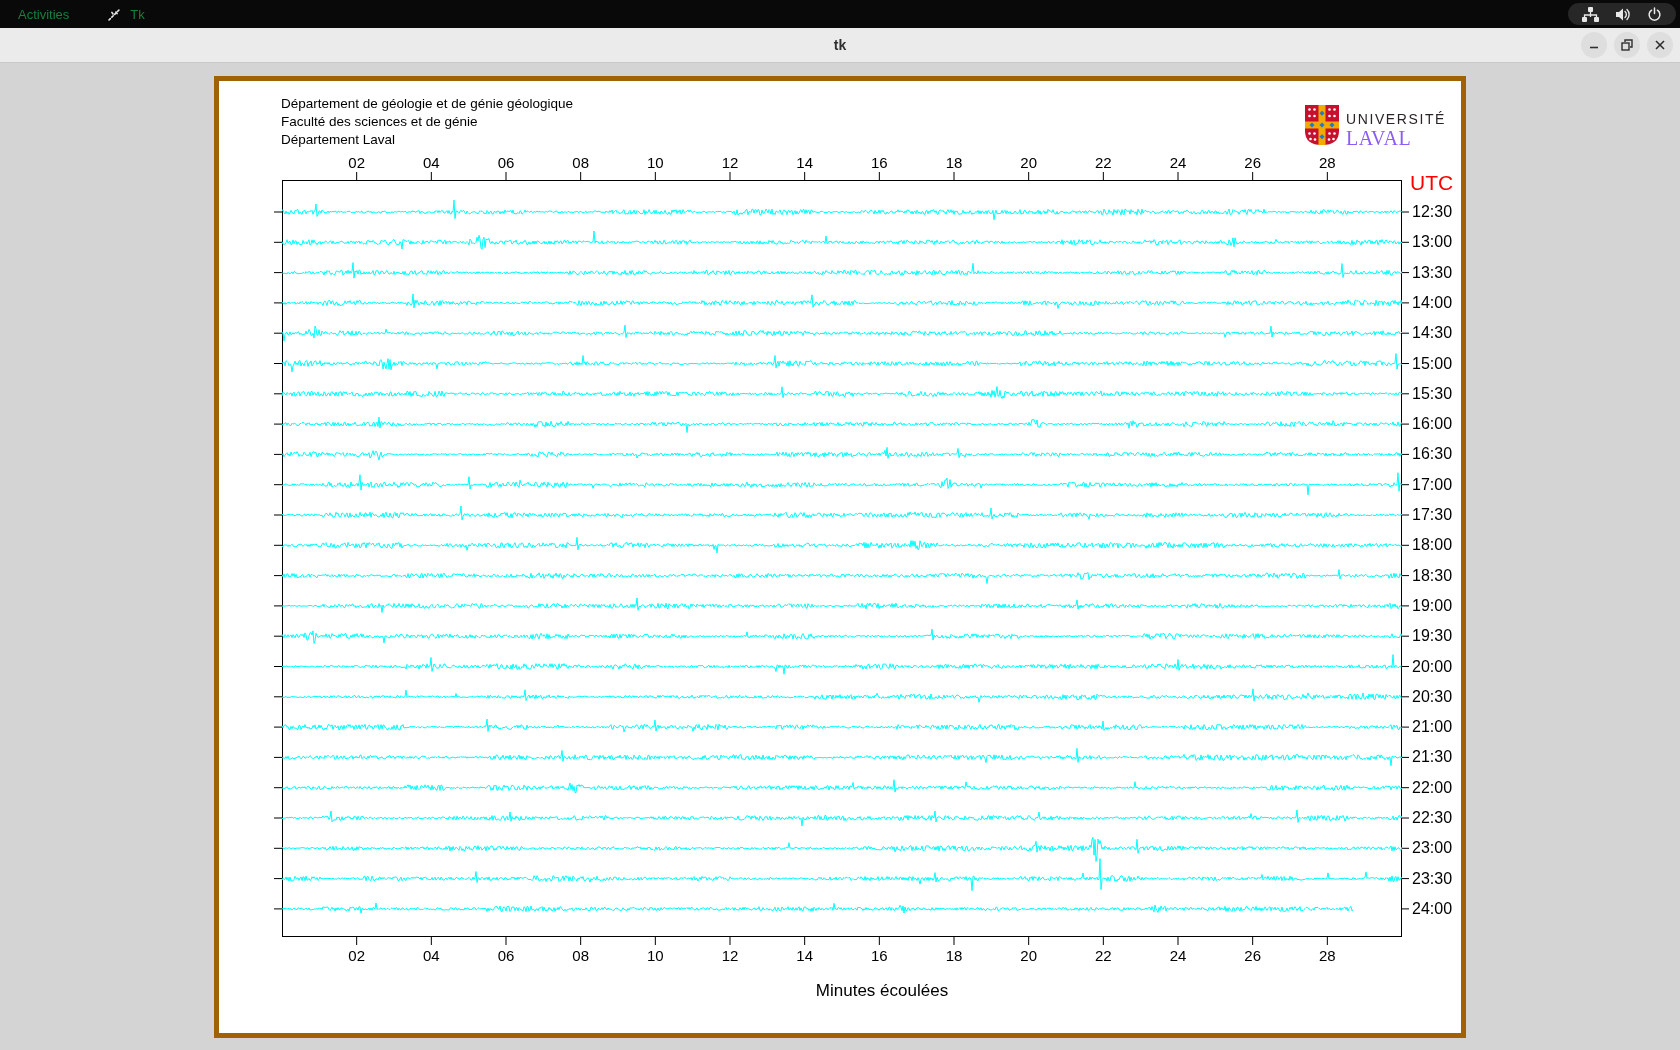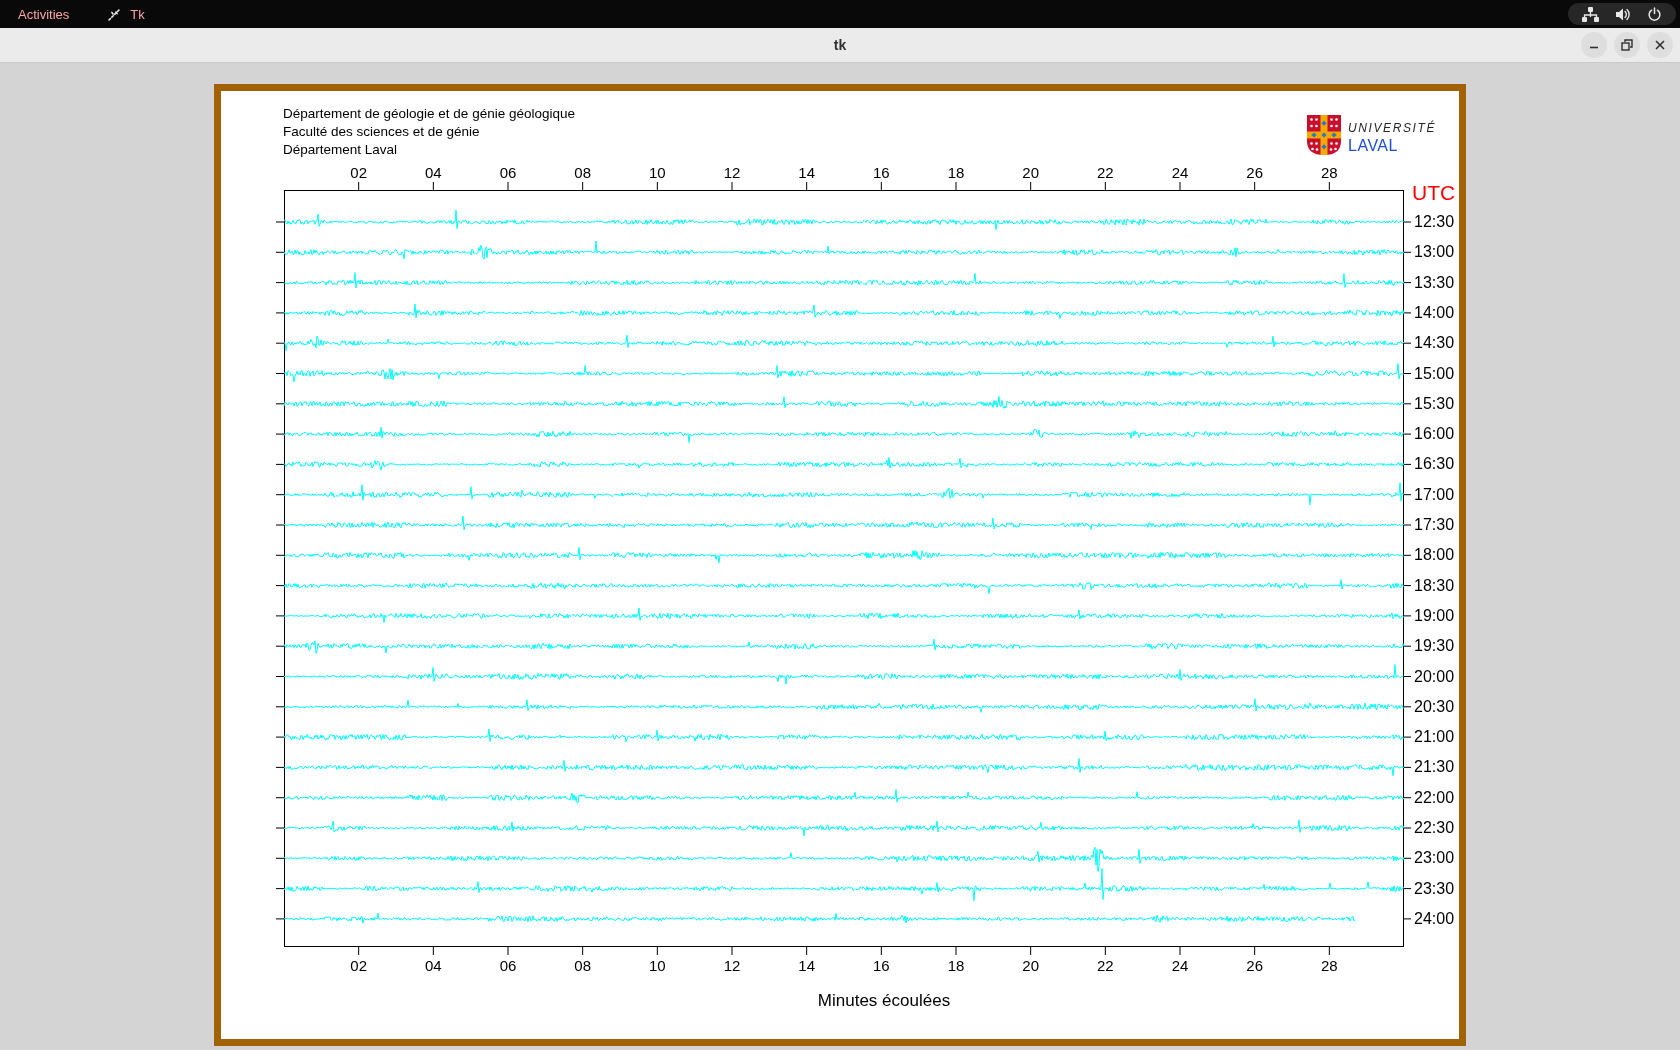--- a/index.html
+++ b/index.html
@@ -1,45 +1,45 @@
 <!DOCTYPE html>
 <html><head>
 <meta charset="utf-8">
 <style>
   html,body{margin:0;padding:0;}
   body{width:1680px;height:1050px;overflow:hidden;font-family:"Liberation Sans",sans-serif;background:#d4d4d4;}
   #screen{position:relative;width:1680px;height:1050px;}
 
   
-  #topbar{position:absolute;left:0;top:0;width:1680px;height:28px;background:#090909;color:#fca5a5;
+  #topbar{position:absolute;left:0;top:0;width:1680px;height:28px;background:#090909;color:#15803d;
           display:flex;align-items:center;font-size:13px;}
   .tb-left{display:flex;align-items:center;gap:38px;margin-left:18px;}
   .tb-app{display:flex;align-items:center;gap:8px;}
   #clock{position:absolute;left:0;top:0;width:100%;height:28px;display:flex;align-items:center;justify-content:center;gap:12px;pointer-events:none;margin-top:20px;}
   #clock .clk{display:flex;gap:9px;}
   .tb-right{position:absolute;right:4px;top:3px;height:22px;background:#272727;border-radius:12px;
             display:flex;align-items:center;gap:16px;padding:0 14px;}
   .tbicon{display:flex;align-items:center;}
 
   
   #titlebar{position:absolute;left:0;top:28px;width:1680px;height:34px;background:#ebebeb;border-bottom:1px solid #c9c9c9;}
   #titlebar .wtitle{position:absolute;left:0;top:0;width:100%;height:34px;display:flex;align-items:center;justify-content:center;
                     font-size:14px;font-weight:bold;color:#303030;}
   .winbtn{position:absolute;top:32px;width:26px;height:26px;border-radius:50%;background:#dedede;
           display:flex;align-items:center;justify-content:center;}
   #btn-min{left:1581px;} #btn-max{left:1614px;} #btn-close{left:1647px;}
 
   
-  #page{position:absolute;left:214px;top:84px;width:1252px;height:962px;background:#ffffff;border:7px solid #a16207;box-sizing:border-box;}
+  #page{position:absolute;left:214px;top:76px;width:1252px;height:962px;background:#ffffff;border:5px solid #a16207;box-sizing:border-box;}
   #hdr{position:absolute;left:62px;top:14px;font-size:13.5px;line-height:18px;color:#000;}
   #ptitle{position:absolute;left:0;top:34px;width:100%;text-align:center;font-size:22px;color:#000;}
   #logo{position:absolute;left:1086px;top:24px;display:flex;align-items:flex-start;gap:7px;}
   #logo .ltxt{display:flex;flex-direction:column;margin-top:6px;}
-  #logo .l1{font-size:12px;letter-spacing:1.6px;color:#2b2427;font-style:italic;}
-  #logo .l2{font-size:16px;font-weight:500;letter-spacing:.5px;color:#1d4ed8;line-height:22px;}
+  #logo .l1{font-size:14px;letter-spacing:1.6px;color:#2b2427;}
+  #logo .l2{font-size:20px;font-weight:500;letter-spacing:.5px;color:#8b5cf6;line-height:22px;font-family:Liberation Serif, serif;}
 
   #plot{position:absolute;left:63px;top:99px;overflow:visible;}
   #plot text{font-family:"Liberation Sans",sans-serif;}
 </style>
 </head>
 <body>
 <div id="screen">
 
   <div id="topbar">
     <div class="tb-left">

